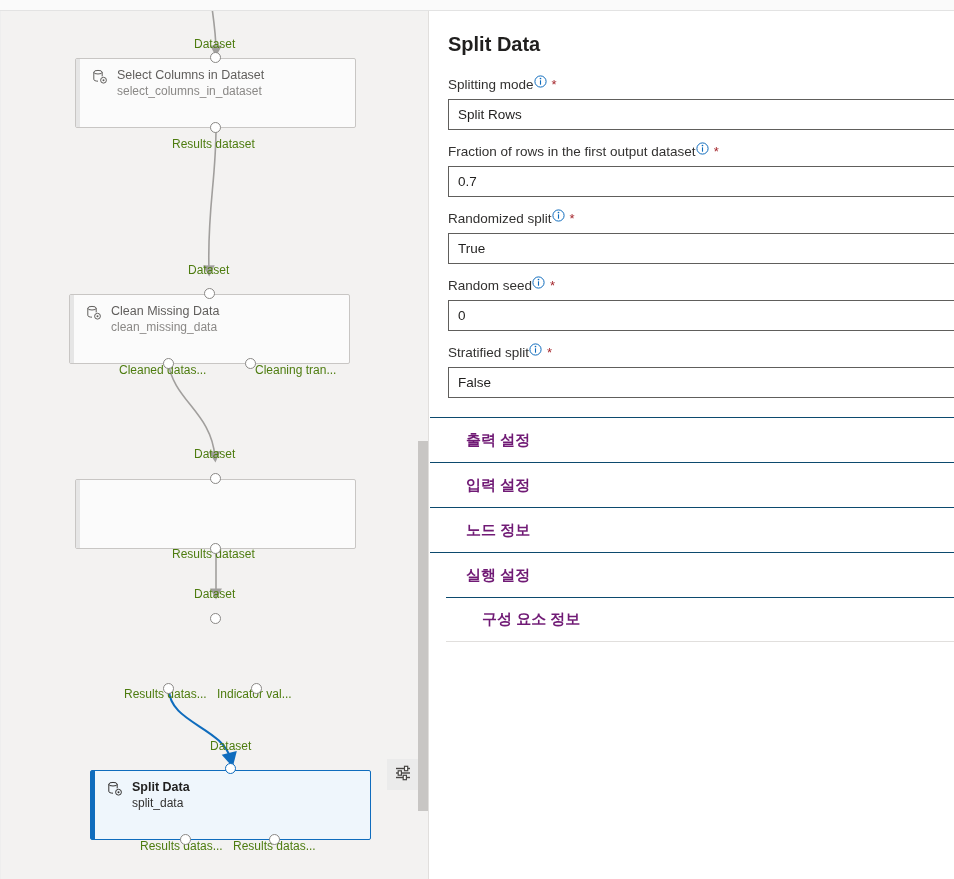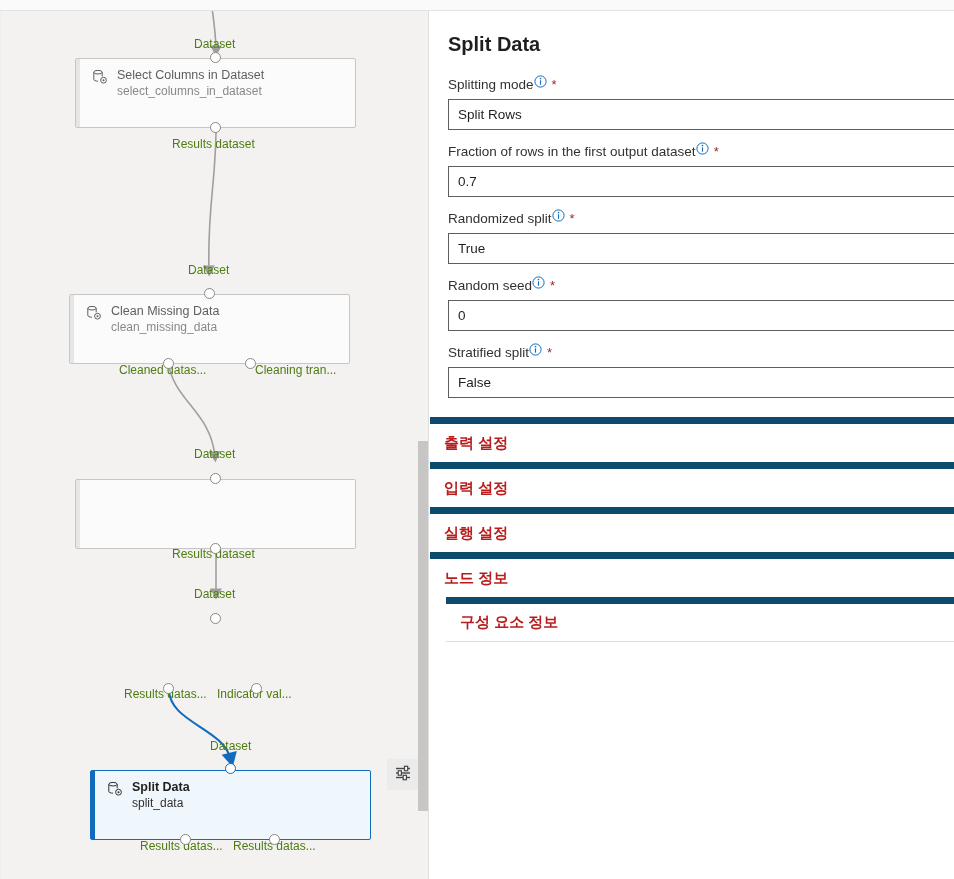--- a/index.html
+++ b/index.html
@@ -114,23 +114,23 @@
     display: flex; align-items: center;
     padding: 0 9px;
     width: 560px; 
     font-size: 13.5px; color: #201f1e;
   }
 
   
   .sections { margin-top: 19px; }
   .section-row {
     height: 45px; display: flex; align-items: center;
-    padding-left: 14px;
-    border-top: 7px solid #0c4a6e;
-    font-size: 15px; font-weight: 700; color: #b91c1c;
+    padding-left: 36px;
+    border-top: 1px solid #0c4a6e;
+    font-size: 15px; font-weight: 700; color: #701a75;
     cursor: pointer;
   }
   .section-row.last { border-bottom: 1px solid #e1dfdd; margin-left: 16px; }
 </style>
 </head>
 <body>
 
 <div id="app">
 
   <div class="top-strip"></div>
@@ -342,19 +342,19 @@
           <span class="req-star">*</span>
         </div>
         <div class="field-input">False</div>
       </div>
 
     </div>
 
     <div class="sections">
       <div class="section-row">출력 설정</div>
       <div class="section-row">입력 설정</div>
+      <div class="section-row">노드 정보</div>
       <div class="section-row">실행 설정</div>
-      <div class="section-row">노드 정보</div>
       <div class="section-row last">구성 요소 정보</div>
     </div>
 
   </div>
 </div>
 
 </body></html>

